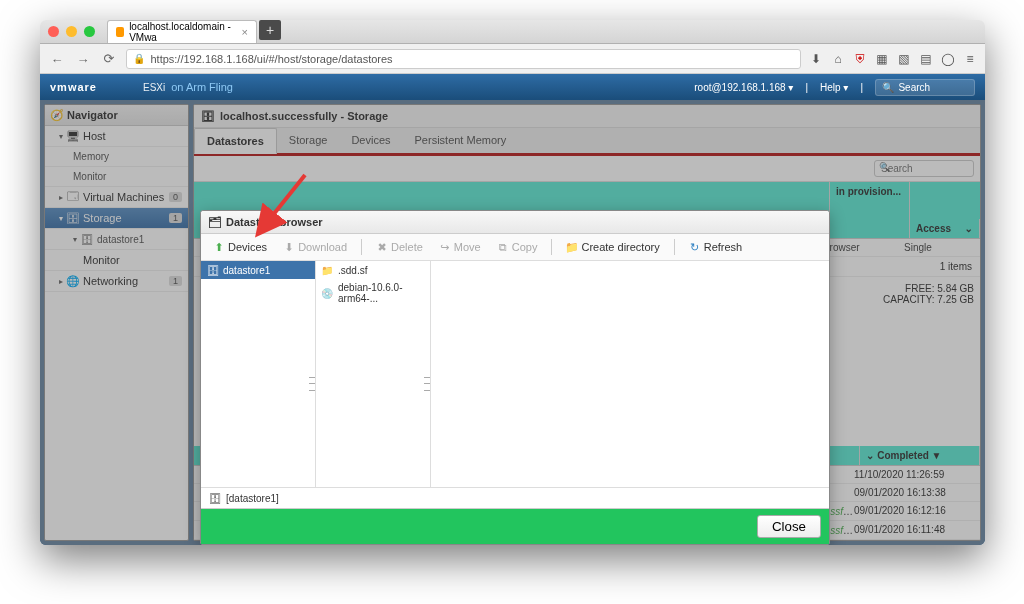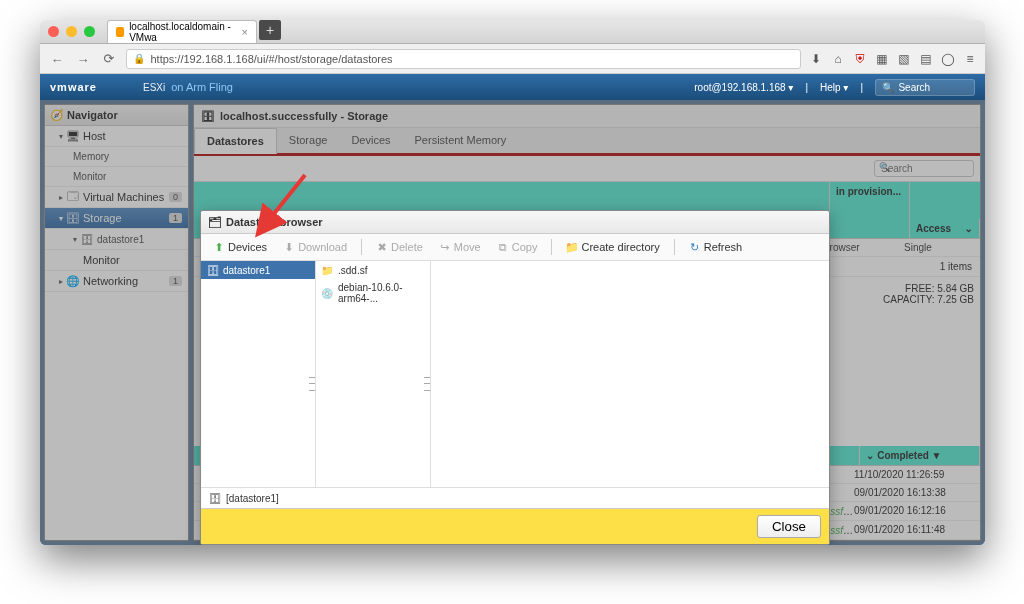--- a/index.html
+++ b/index.html
@@ -53,21 +53,21 @@
 .modal-body { flex: 1; display: flex; }
 .mcol { border-right: 1px solid #ddd; overflow-y: auto; position: relative; }
 .mcol.c1 { width: 115px; }
 .mcol.c2 { width: 115px; }
 .mcol.c3 { flex: 1; border-right: none; }
 .mrow { padding: 3px 6px; display: flex; align-items: center; gap: 4px; font-size: 10px; }
 .mrow.sel { background: #3d73aa; color: #fff; }
 .handle { position: absolute; right: 0; top: 50%; width: 6px; height: 20px; display: flex; flex-direction: column; justify-content: space-around; }
 .handle div { height: 1px; background: #aaa; }
 .modal-path { border-top: 1px solid #ddd; padding: 4px 8px; display: flex; align-items: center; gap: 5px; font-size: 10px; }
-.modal-ftr { border-top: 1px solid #ccc; background: #fde047; padding: 6px 8px; display: flex; justify-content: flex-end; }
+.modal-ftr { border-top: 1px solid #ccc; background: #22c55e; padding: 6px 8px; display: flex; justify-content: flex-end; }
 .closebtn { background: linear-gradient(#fff,#eee); border: 1px solid #aaa; border-radius: 3px; padding: 3px 14px; cursor: pointer; }
 .arrow-annot { position: absolute; left: 215px; top: 70px; z-index: 20; pointer-events: none; }
 .grid-r { font-size: 10px; color: #444; }
 .behind-tb { padding: 4px 6px; display: flex; gap: 8px; border-bottom: 1px solid #ddd; align-items: center; }
 .behind-tb input { border: 1px solid #ccc; border-radius: 3px; padding: 2px 18px 2px 6px; font-size: 10px; width: 100px; }
 .behind-hdr { display: flex; background: #5eead4; border-bottom: 1px solid #ccc; font-size: 10px; font-weight: bold; }
 .behind-hdr > div { padding: 4px 6px; border-right: 1px solid #ddd; }
 .storage-meta { padding: 6px; text-align: right; font-size: 10px; border-top: 1px solid #eee; }
 .task-row { display: flex; padding: 3px 6px; font-size: 10px; border-bottom: 1px solid #eee; }
 .task-row > div { overflow: hidden; text-overflow: ellipsis; white-space: nowrap; }

